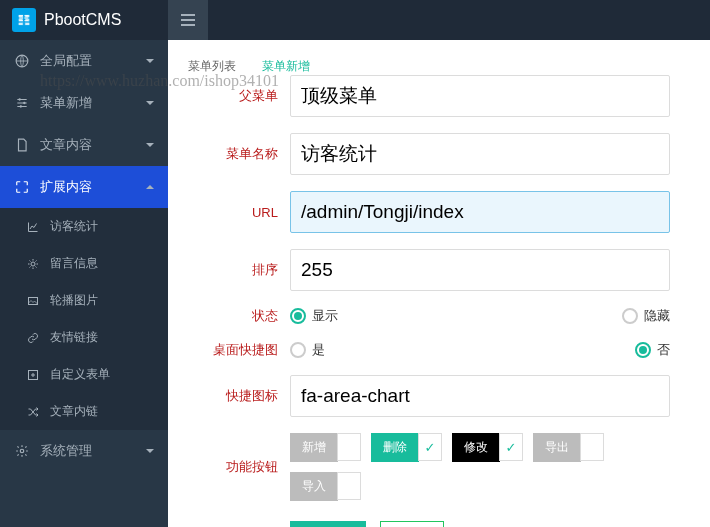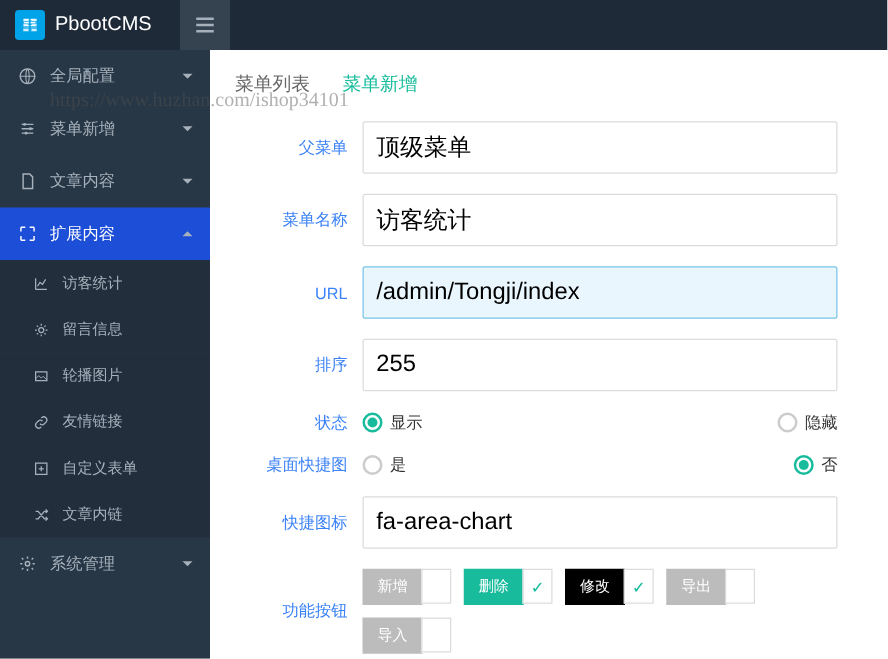--- a/index.html
+++ b/index.html
@@ -1,38 +1,38 @@
 <!DOCTYPE html>
 <html><head>
 <meta charset="utf-8">
 <style>
 * { margin: 0; padding: 0; box-sizing: border-box; }
 body { font-family: "Microsoft YaHei", Arial, sans-serif; font-size: 13px; color: #333; background: #f5f5f5; width: 710px; height: 527px; overflow: hidden; }
 .header { height: 40px; background: #1f2a38; display: flex; align-items: center; }
-.logo-area { width: 144px; height: 40px; background: #1f2a38; display: flex; align-items: center; padding-left: 12px; }
+.logo-area { width: 168px; height: 40px; background: #1f2a38; display: flex; align-items: center; padding-left: 12px; }
 .logo-icon { width: 24px; height: 24px; background: #00a2e8; border-radius: 3px; display: flex; align-items: center; justify-content: center; margin-right: 8px; }
 .logo-icon svg { width: 16px; height: 16px; }
 .logo-text { color: #fff; font-size: 16px; font-weight: 500; }
 .menu-toggle { width: 40px; height: 40px; background: #354351; display: flex; align-items: center; justify-content: center; cursor: pointer; }
 .menu-toggle svg { width: 16px; height: 14px; }
 .container { display: flex; height: calc(100% - 40px); }
 .sidebar { width: 168px; background: #283746; color: #a6b1bb; overflow-y: auto; }
 .sidebar-item { display: flex; align-items: center; padding: 12px 14px; cursor: pointer; position: relative; font-size: 13px; }
 .sidebar-item.active { background: #1d4ed8; color: #fff; }
 .sidebar-icon { width: 16px; margin-right: 10px; display: inline-flex; align-items: center; justify-content: center; }
 .sidebar-caret { position: absolute; right: 14px; top: 50%; transform: translateY(-50%); width: 0; height: 0; border-left: 4px solid transparent; border-right: 4px solid transparent; border-top: 4px solid #a6b1bb; }
 .sidebar-caret.up { border-top: none; border-bottom: 4px solid #a6b1bb; }
 .sub-item { display: flex; align-items: center; padding: 10px 14px 10px 26px; cursor: pointer; font-size: 12px; background: #222e3c; }
 .sub-icon { width: 14px; margin-right: 10px; display: inline-flex; align-items: center; justify-content: center; }
 .main { flex: 1; padding: 18px 20px; background: #fff; overflow-y: auto; }
-.tabs { display: flex; margin-bottom: 20px; font-size: 15px; }
+.tabs { display: flex; margin-bottom: 0; font-size: 12px; }
 .tab { margin-right: 26px; color: #666; cursor: pointer; }
 .tab.active { color: #18bc9c; font-weight: 500; }
 .form-row { display: flex; align-items: center; margin-bottom: 16px; }
-.form-label { width: 90px; text-align: right; margin-right: 12px; color: #3b82f6; font-size: 13px; }
+.form-label { width: 90px; text-align: right; margin-right: 12px; color: #b91c1c; font-size: 13px; }
 .form-control { flex: 1; max-width: 380px; }
 .form-control input[type="text"] { width: 100%; height: 42px; padding: 4px 10px; border: 1px solid #dcdcdc; border-radius: 2px; font-size: 19px; }
 .form-control input.focused { border-color: #78c3e8; background: #eaf6fd; }
 .radio-group { display: flex; gap: 20px; justify-content: space-between; }
 .radio-option { display: flex; align-items: center; cursor: pointer; gap: 6px; }
 .radio-circle { width: 16px; height: 16px; border: 2px solid #ccc; border-radius: 50%; display: inline-flex; align-items: center; justify-content: center; }
 .radio-circle.checked { border-color: #18bc9c; }
 .radio-circle.checked::after { content: ''; width: 8px; height: 8px; background: #18bc9c; border-radius: 50%; }
 .btn-group { display: flex; gap: 10px; flex-wrap: wrap; }
 .btn-pair { display: flex; border-radius: 13px; }

